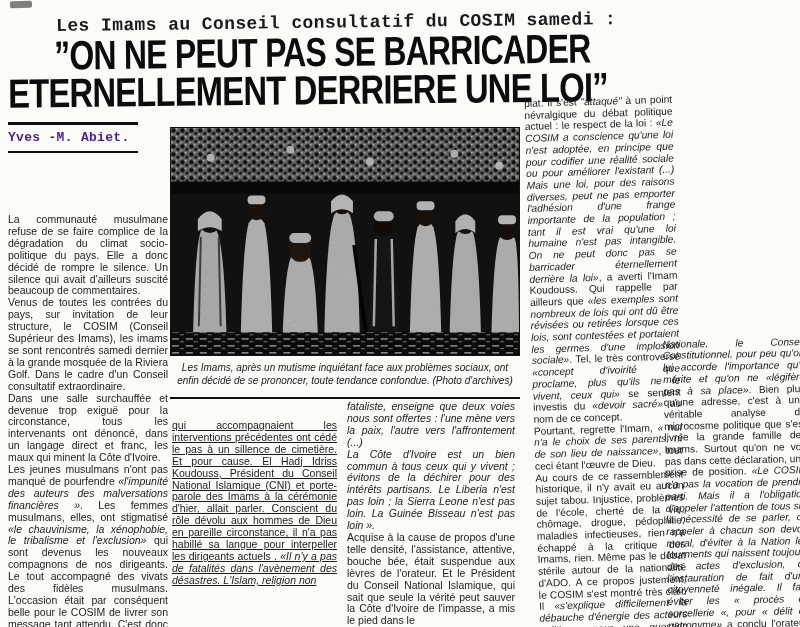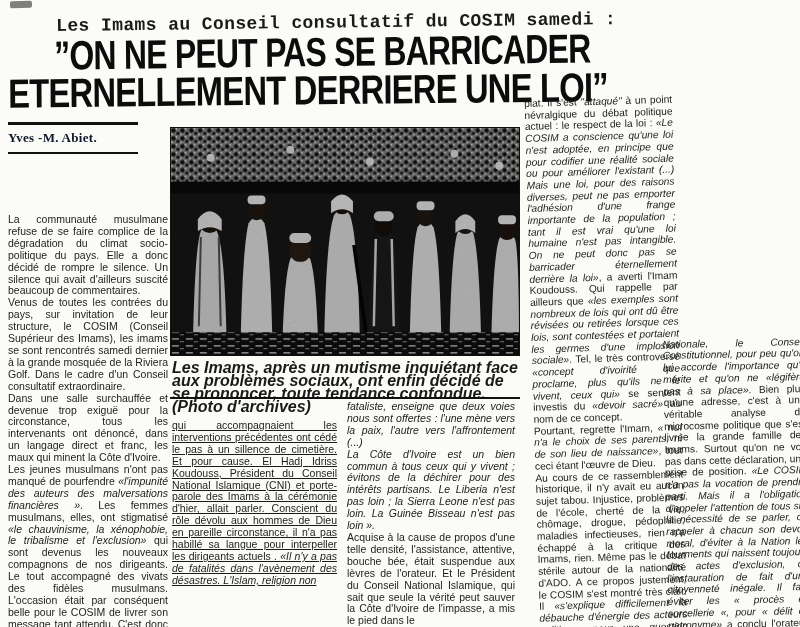--- a/index.html
+++ b/index.html
@@ -26,22 +26,22 @@
   }
   .hl1{left:54px;top:36px;transform:scale(.80,1.02) rotate(-0.6deg);}
   .hl2{left:8px;top:74px;transform:scale(.82,1.02) rotate(-0.5deg);}
   
   .byline-box{
     left:8px;top:122px;width:130px;
     border-top:3px solid #111;border-bottom:2px solid #111;
     padding:5px 0 6px 0;
   }
   .byline{
-    font-family:Liberation Serif, serif;font-weight:bold;
-    font-size:13px;letter-spacing:.3px;color:#0f172a;
+    font-family:Liberation Mono, monospace;font-weight:bold;
+    font-size:13px;letter-spacing:.3px;color:#4c1d95;
   }
   
   .col{
     font-size:10.5px;line-height:11.9px;text-align:justify;
     white-space:pre-line;color:#1c1c1c;
   }
   .col .it{font-style:italic;}
   .col1{left:8px;top:166px;width:160px;margin-top:48px;}
   .col2{left:172px;top:420px;width:165px;text-decoration:underline;}
   .col3{left:347px;top:401px;width:168px;}
@@ -49,22 +49,22 @@
   .col4{left:524px;top:98px;width:148px;transform:rotate(-1.7deg);transform-origin:left top;}
   .col5{left:662px;top:327px;width:142px;transform:rotate(-1.2deg);transform-origin:left top;}
   
   .photo{
     left:170px;top:127px;width:350px;height:229px;
     border:1px solid #111;background:#161616;box-sizing:border-box;
   }
   .photo svg{display:block;width:100%;height:100%;}
   .caption{
     left:172px;top:361px;width:346px;
-    font-size:16px;line-height:13px;font-style:italic;
-    color:#1a1a1a;font-weight:bold;
+    font-size:10px;line-height:13px;font-style:italic;
+    text-align:center;color:#1a1a1a;
   }
   .divider{
     left:170px;top:397px;width:350px;height:2px;background:#111;
   }
   .edge-artifact{
     left:10px;top:1px;width:22px;height:7px;background:#555;
     border-radius:2px;opacity:.75;transform:rotate(-2deg);
   }
 </style>
 </head>

